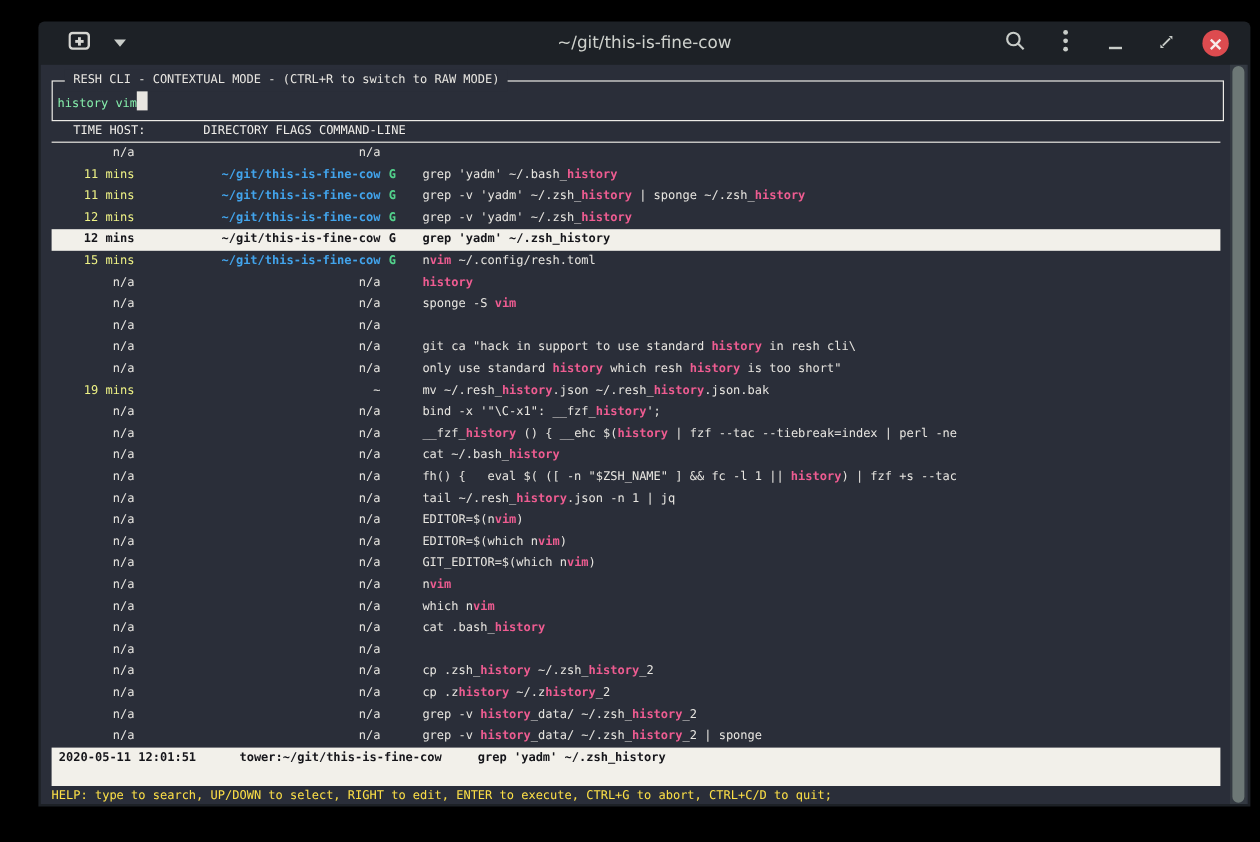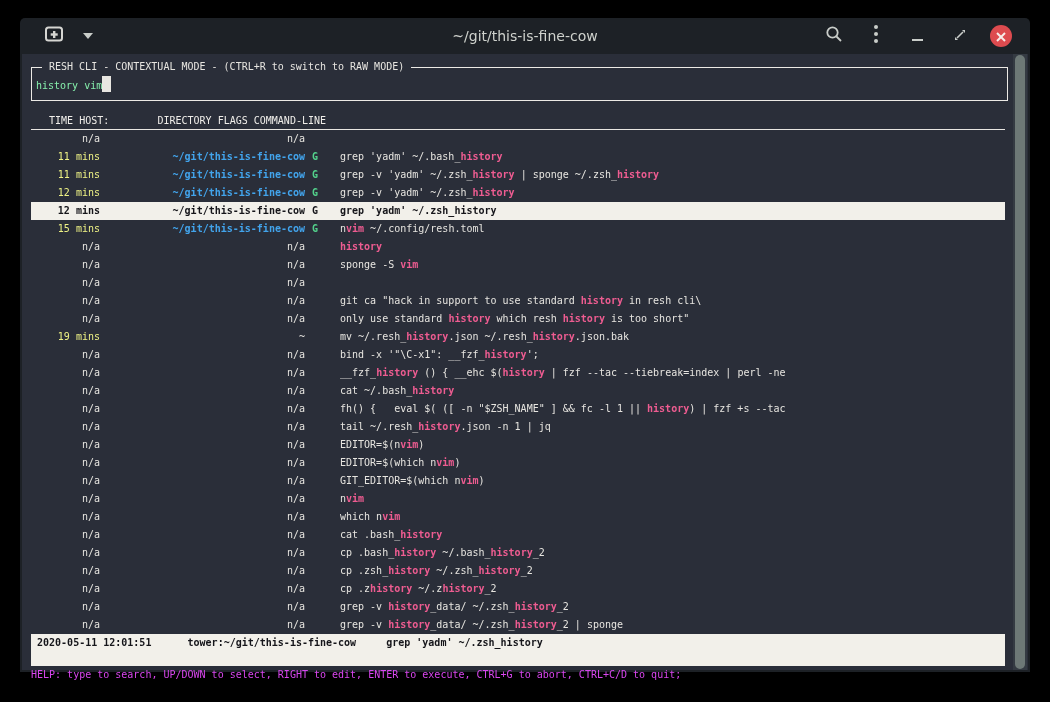--- a/index.html
+++ b/index.html
@@ -5,21 +5,21 @@
   :root{
     --outer:#000000; --chrome:#1d2126; --body:#2a2e39; --fg:#e7e5e0;
     --pink:#ee5c91; --yellow:#eef285; --blue:#42a4ec; --green:#53d28c;
     --selbg:#f2f0ea; --selfg:#15151a; --red:#dd4b4f; --icon:#c9cdc9;
     --thumb:#6d7876; --track:#343a42;
   }
   *{margin:0;padding:0;box-sizing:border-box;}
   html,body{background:var(--outer);}
   body{width:1050px;height:702px;position:relative;overflow:hidden;
        font-family:"DejaVu Sans Mono",monospace;}
-  .window{position:absolute;left:20px;top:18px;width:1010px;height:654px;
+  .window{position:absolute;left:32px;top:18px;width:1010px;height:654px;
           background:var(--chrome);border-radius:5px 5px 0 0;}
   
   .titlebar{height:36px;display:flex;align-items:center;position:relative;
             font-family:"DejaVu Sans",sans-serif;}
   .tb-left{display:flex;align-items:center;gap:10px;padding-left:22px;}
   .tb-title{position:absolute;left:0;right:0;text-align:center;color:#cfd2cd;
             font-size:14px;pointer-events:none;}
   .tb-right{margin-left:auto;display:flex;align-items:center;gap:18px;padding-right:18px;}
   .tb-btn{display:flex;align-items:center;justify-content:center;width:24px;height:24px;cursor:pointer;}
   .close-btn{width:22px;height:22px;border-radius:50%;background:var(--red);
@@ -33,36 +33,36 @@
   .scrollbar{position:absolute;right:1px;top:0;bottom:0;width:14px;background:var(--track);}
   .scroll-thumb{position:absolute;left:2px;right:2px;top:1px;bottom:1px;background:var(--thumb);
                 border-radius:6px;}
   
   .searchbox{position:relative;margin-top:13px;height:34px;border:1px solid #eceae6;width:977px;}
   .boxlabel{position:absolute;top:-10px;left:10px;background:var(--body);padding:0 7px;
             color:var(--fg);white-space:pre;}
   .query-line{margin:8px 0 13px 4px;white-space:pre;color:#86efac;}
   .cursor{display:inline-block;width:9px;height:16px;background:#e8e6e1;vertical-align:-3px;}
   
-  .thead{margin-top:11px;height:18px;border-bottom:1px solid #e8e6e2;white-space:pre;color:#f0eeea;}
+  .thead{height:18px;border-bottom:1px solid #e8e6e2;white-space:pre;color:#f0eeea;}
   .row{position:relative;height:18px;white-space:pre;overflow:hidden;}
   .c-time{position:absolute;left:0;width:69px;text-align:right;}
   .c-dir{position:absolute;left:75px;width:199px;text-align:right;}
   .c-flag{position:absolute;left:281px;}
   .c-cmd{position:absolute;left:309px;right:0;}
   .age{color:var(--yellow);}
   .cwd{color:var(--blue);font-weight:bold;}
   .c-flag{color:var(--green);font-weight:bold;}
   .match{color:var(--pink);font-weight:bold;}
   .row.selected{background:var(--selbg);}
   .row.selected .c-time,.row.selected .c-dir,.row.selected .c-flag,
   .row.selected .c-cmd,.row.selected .c-cmd span{color:var(--selfg)!important;font-weight:bold;}
   
   .statusbar{height:32px;background:var(--selbg);color:var(--selfg);font-weight:bold;white-space:pre;}
-  .helpbar{height:30px;color:#d946ef;white-space:pre;}
+  .helpbar{height:30px;color:#fde047;white-space:pre;}
 </style>
 </head>
 <body>
 
 <div class="window">
   <div class="titlebar">
     <div class="tb-left">
       <span class="tb-btn">
         <span>
           <svg width="19" height="17" viewBox="0 0 19 17">
@@ -147,21 +147,21 @@
           <div class="row"><span class="c-time">n/a</span><span class="c-dir">n/a</span><span class="c-flag"></span><span class="c-cmd"><span>__fzf_</span><span class="match">history</span><span> () { __ehc $(</span><span class="match">history</span><span> | fzf --tac --tiebreak=index | perl -ne</span></span></div>
           <div class="row"><span class="c-time">n/a</span><span class="c-dir">n/a</span><span class="c-flag"></span><span class="c-cmd"><span>cat ~/.bash_</span><span class="match">history</span></span></div>
           <div class="row"><span class="c-time">n/a</span><span class="c-dir">n/a</span><span class="c-flag"></span><span class="c-cmd"><span>fh() {   eval $( ([ -n "$ZSH_NAME" ] &amp;&amp; fc -l 1 || </span><span class="match">history</span><span>) | fzf +s --tac</span></span></div>
           <div class="row"><span class="c-time">n/a</span><span class="c-dir">n/a</span><span class="c-flag"></span><span class="c-cmd"><span>tail ~/.resh_</span><span class="match">history</span><span>.json -n 1 | jq</span></span></div>
           <div class="row"><span class="c-time">n/a</span><span class="c-dir">n/a</span><span class="c-flag"></span><span class="c-cmd"><span>EDITOR=$(n</span><span class="match">vim</span><span>)</span></span></div>
           <div class="row"><span class="c-time">n/a</span><span class="c-dir">n/a</span><span class="c-flag"></span><span class="c-cmd"><span>EDITOR=$(which n</span><span class="match">vim</span><span>)</span></span></div>
           <div class="row"><span class="c-time">n/a</span><span class="c-dir">n/a</span><span class="c-flag"></span><span class="c-cmd"><span>GIT_EDITOR=$(which n</span><span class="match">vim</span><span>)</span></span></div>
           <div class="row"><span class="c-time">n/a</span><span class="c-dir">n/a</span><span class="c-flag"></span><span class="c-cmd"><span>n</span><span class="match">vim</span></span></div>
           <div class="row"><span class="c-time">n/a</span><span class="c-dir">n/a</span><span class="c-flag"></span><span class="c-cmd"><span>which n</span><span class="match">vim</span></span></div>
           <div class="row"><span class="c-time">n/a</span><span class="c-dir">n/a</span><span class="c-flag"></span><span class="c-cmd"><span>cat .bash_</span><span class="match">history</span></span></div>
-          <div class="row"><span class="c-time">n/a</span><span class="c-dir">n/a</span><span class="c-flag"></span><span class="c-cmd"><span>cp .bash_</span><span class="match">history</span><span> ~/.bash_</span><span class="match">history</span><span>_2</span></span></div>
+          <div class="row"><span class="c-time">n/a</span><span class="c-dir">n/a</span><span class="c-flag"></span></div>
           <div class="row"><span class="c-time">n/a</span><span class="c-dir">n/a</span><span class="c-flag"></span><span class="c-cmd"><span>cp .zsh_</span><span class="match">history</span><span> ~/.zsh_</span><span class="match">history</span><span>_2</span></span></div>
           <div class="row"><span class="c-time">n/a</span><span class="c-dir">n/a</span><span class="c-flag"></span><span class="c-cmd"><span>cp .z</span><span class="match">history</span><span> ~/.z</span><span class="match">history</span><span>_2</span></span></div>
           <div class="row"><span class="c-time">n/a</span><span class="c-dir">n/a</span><span class="c-flag"></span><span class="c-cmd"><span>grep -v </span><span class="match">history</span><span>_data/ ~/.zsh_</span><span class="match">history</span><span>_2</span></span></div>
           <div class="row"><span class="c-time">n/a</span><span class="c-dir">n/a</span><span class="c-flag"></span><span class="c-cmd"><span>grep -v </span><span class="match">history</span><span>_data/ ~/.zsh_</span><span class="match">history</span><span>_2 | sponge</span></span></div>
         </div>
 
       <div class="statusbar"> 2020-05-11 12:01:51      tower:~/git/this-is-fine-cow     grep 'yadm' ~/.zsh_history</div>
       <div class="helpbar">HELP: type to search, UP/DOWN to select, RIGHT to edit, ENTER to execute, CTRL+G to abort, CTRL+C/D to quit;</div>
     </div>
     <div class="scrollbar">

